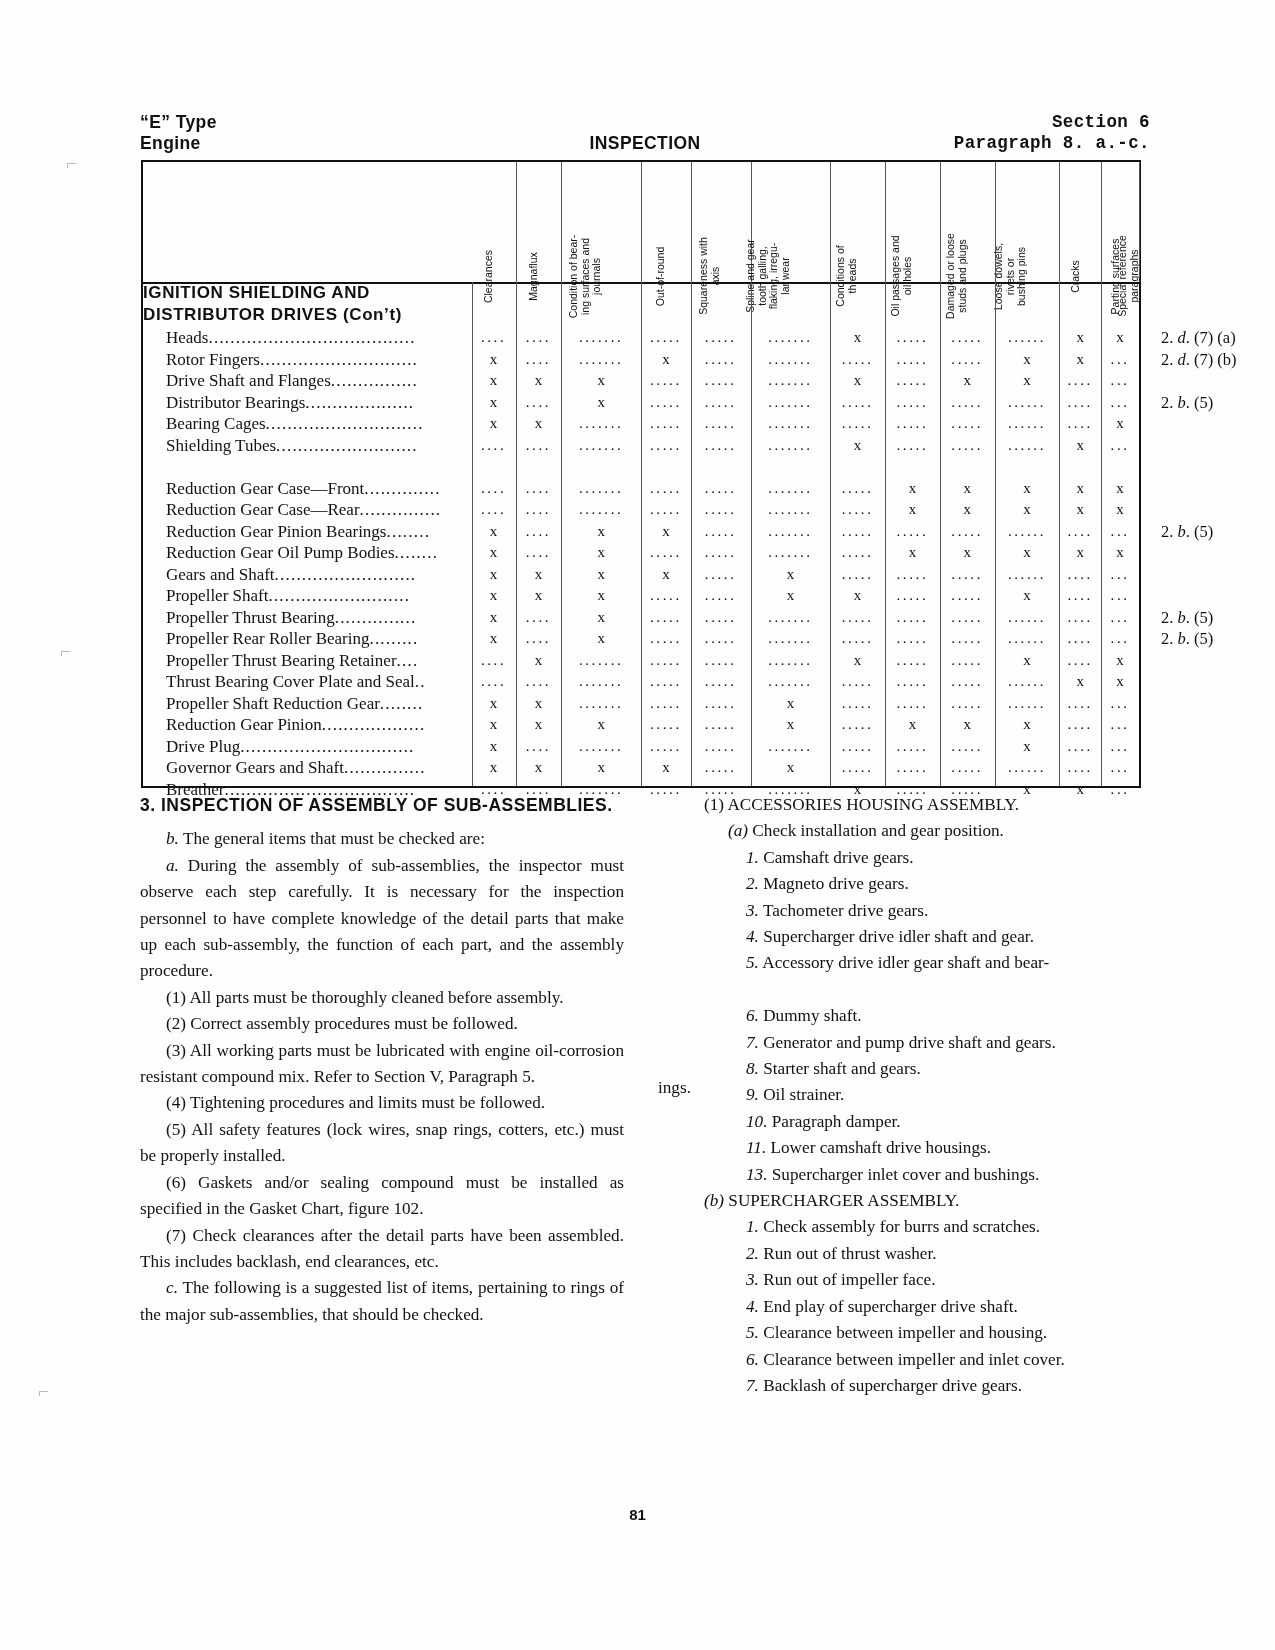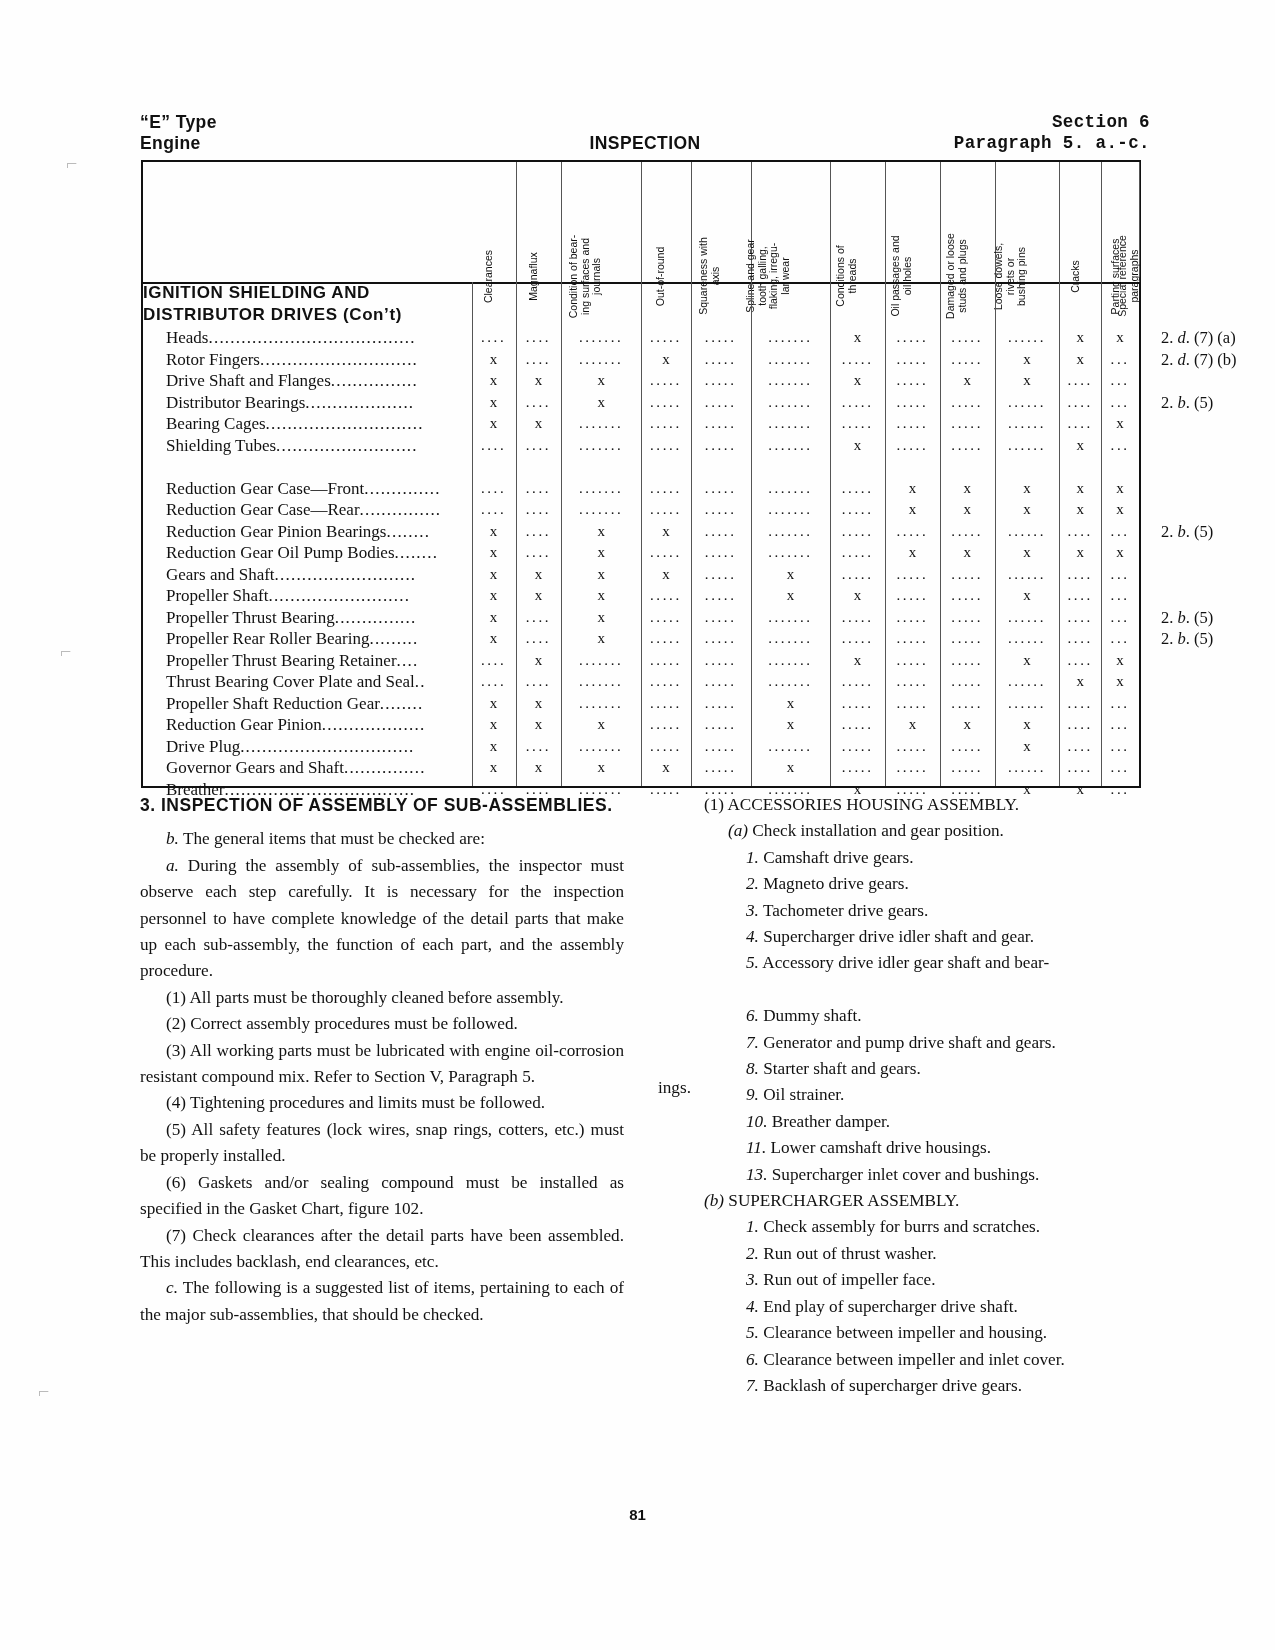--- a/index.html
+++ b/index.html
@@ -100,21 +100,21 @@
 <div class="page">
 
   <div class="runhead">
     <div class="rh-left">
       <div>“E” Type</div>
       <div>Engine</div>
     </div>
     <div class="rh-mid">INSPECTION</div>
     <div class="rh-right">
       <div>Section 6</div>
-      <div>Paragraph 5. a.-c.</div>
+      <div>Paragraph 8. a.-c.</div>
     </div>
   </div>
 
   <div class="tbl" id="tbl">
     <div class="hdrow" id="hdrow">
         <div class="vhead" style="left: 328.68px; width: 43.824px;">
           <div class="vtxt">Clearances</div>
         </div>
         <div class="vhead" style="left: 372.504px; width: 45.816px;">
           <div class="vtxt">Magnaflux</div>
@@ -503,39 +503,39 @@
     <div id="leftparas">
         <div class="p"><i>b.</i> <span>The general items that must be checked are:</span></div>
         <div class="p"><i>a.</i> <span>During the assembly of sub-assemblies, the inspector must observe each step carefully. It is necessary for the inspection personnel to have complete knowledge of the detail parts that make up each sub-assembly, the function of each part, and the assembly procedure.</span></div>
         <div class="p"><span>(1)</span> <span>All parts must be thoroughly cleaned before assembly.</span></div>
         <div class="p"><span>(2)</span> <span>Correct assembly procedures must be followed.</span></div>
         <div class="p"><span>(3)</span> <span>All working parts must be lubricated with engine oil-corrosion resistant compound mix. Refer to Section V, Paragraph 5.</span></div>
         <div class="p"><span>(4)</span> <span>Tightening procedures and limits must be followed.</span></div>
         <div class="p"><span>(5)</span> <span>All safety features (lock wires, snap rings, cotters, etc.) must be properly installed.</span></div>
         <div class="p"><span>(6)</span> <span>Gaskets and/or sealing compound must be installed as specified in the Gasket Chart, figure 102.</span></div>
         <div class="p"><span>(7)</span> <span>Check clearances after the detail parts have been assembled. This includes backlash, end clearances, etc.</span></div>
-        <div class="p"><i>c.</i> <span>The following is a suggested list of items, pertaining to each of the major sub-assemblies, that should be checked.</span></div>
+        <div class="p"><i>c.</i> <span>The following is a suggested list of items, pertaining to rings of the major sub-assemblies, that should be checked.</span></div>
       </div>
   </div>
 
   <div class="col colR">
     <div id="rightgroups">
         <div class="p noind" style="margin-left: 14px;"><span>(1)</span> <span>ACCESSORIES HOUSING ASSEMBLY.</span></div>
         <div class="p noind" style="margin-left: 38px;"><i>(a)</i> <span>Check installation and gear position.</span></div>
         <div class="li lvl3"><span class="num">1.</span> <span>Camshaft drive gears.</span></div>
         <div class="li lvl3"><span class="num">2.</span> <span>Magneto drive gears.</span></div>
         <div class="li lvl3"><span class="num">3.</span> <span>Tachometer drive gears.</span></div>
         <div class="li lvl3"><span class="num">4.</span> <span>Supercharger drive idler shaft and gear.</span></div>
         <div class="li lvl3"><span class="num">5.</span> <span>Accessory drive idler gear shaft and bear-</span></div>
         <div style="height: 26.4px;"></div>
         <div class="li lvl3"><span class="num">6.</span> <span>Dummy shaft.</span></div>
         <div class="li lvl3"><span class="num">7.</span> <span>Generator and pump drive shaft and gears.</span></div>
         <div class="li lvl3"><span class="num">8.</span> <span>Starter shaft and gears.</span></div>
         <div class="li lvl3"><span class="num">9.</span> <span>Oil strainer.</span></div>
-        <div class="li lvl3"><span class="num">10.</span> <span>Breather damper.</span></div>
+        <div class="li lvl3"><span class="num">10.</span> <span>Paragraph damper.</span></div>
         <div class="li lvl3"><span class="num">11.</span> <span>Lower camshaft drive housings.</span></div>
         <div class="li lvl3"><span class="num">13.</span> <span>Supercharger inlet cover and bushings.</span></div>
         <div class="p noind" style="margin-left: 14px;"><i>(b)</i> <span>SUPERCHARGER ASSEMBLY.</span></div>
         <div class="li lvl3"><span class="num">1.</span> <span>Check assembly for burrs and scratches.</span></div>
         <div class="li lvl3"><span class="num">2.</span> <span>Run out of thrust washer.</span></div>
         <div class="li lvl3"><span class="num">3.</span> <span>Run out of impeller face.</span></div>
         <div class="li lvl3"><span class="num">4.</span> <span>End play of supercharger drive shaft.</span></div>
         <div class="li lvl3"><span class="num">5.</span> <span>Clearance between impeller and housing.</span></div>
         <div class="li lvl3"><span class="num">6.</span> <span>Clearance between impeller and inlet cover.</span></div>
         <div class="li lvl3"><span class="num">7.</span> <span>Backlash of supercharger drive gears.</span></div>

